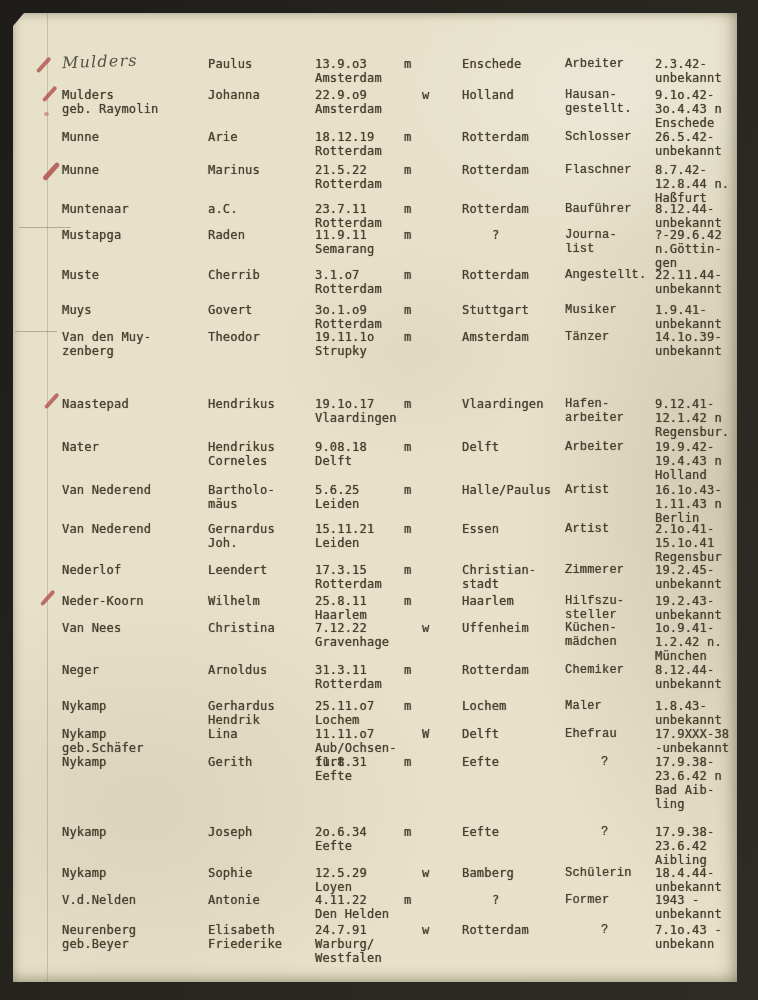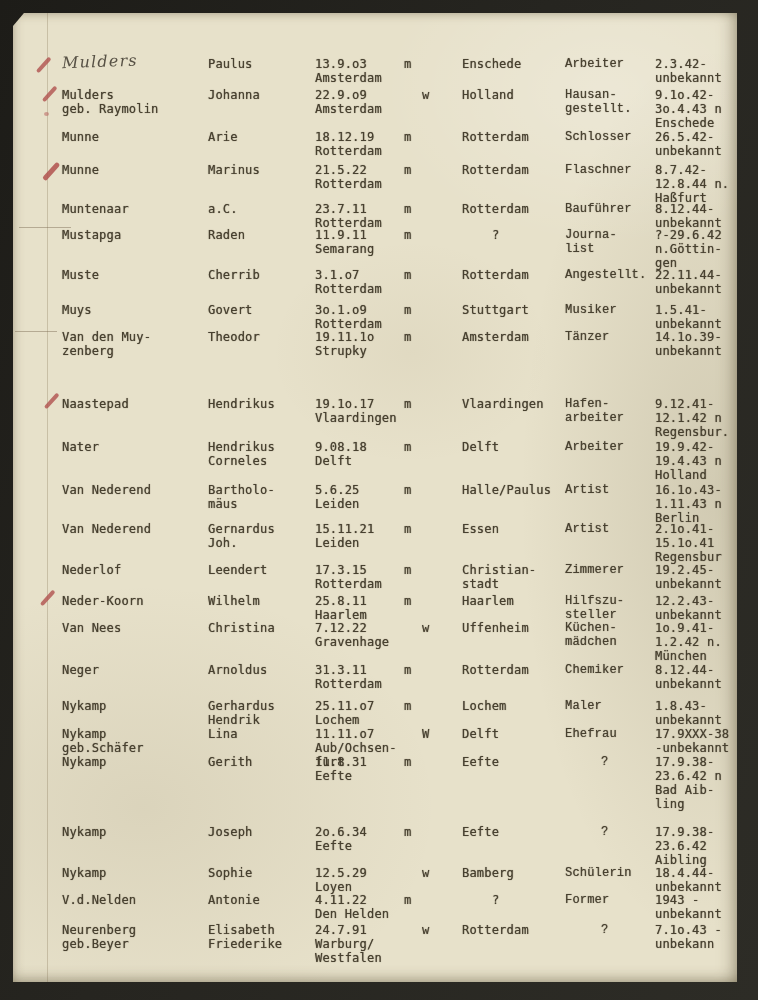--- a/index.html
+++ b/index.html
@@ -187,21 +187,21 @@
 unbekannt</div>
   </div>
       <div class="row" style="top: 303px;">
     <div class="cell surname">Muys</div>
     <div class="cell firstname">Govert</div>
     <div class="cell birth">3o.1.o9
 Rotterdam</div>
     <div class="cell gender">m</div>
     <div class="cell place">Stuttgart</div>
     <div class="cell occupation">Musiker</div>
-    <div class="cell dates">1.5.41-
+    <div class="cell dates">1.9.41-
 unbekannt</div>
   </div>
       <div class="row" style="top: 330px;">
     <div class="cell surname">Van den Muy-
 zenberg</div>
     <div class="cell firstname">Theodor</div>
     <div class="cell birth">19.11.1o
 Strupky</div>
     <div class="cell gender">m</div>
     <div class="cell place">Amsterdam</div>
@@ -276,21 +276,21 @@
   </div>
       <div class="row" style="top: 594px;">
     <div class="cell surname">Neder-Koorn</div>
     <div class="cell firstname">Wilhelm</div>
     <div class="cell birth">25.8.11
 Haarlem</div>
     <div class="cell gender">m</div>
     <div class="cell place">Haarlem</div>
     <div class="cell occupation">Hilfszu-
 steller</div>
-    <div class="cell dates">12.2.43-
+    <div class="cell dates">19.2.43-
 unbekannt</div>
   </div>
       <div class="mark" style="left: 38px; top: 596px;"></div>
       <div class="row" style="top: 621px;">
     <div class="cell surname">Van Nees</div>
     <div class="cell firstname">Christina</div>
     <div class="cell birth">7.12.22
 Gravenhage</div>
     <div class="cell gender g-w">w</div>
     <div class="cell place">Uffenheim</div>

